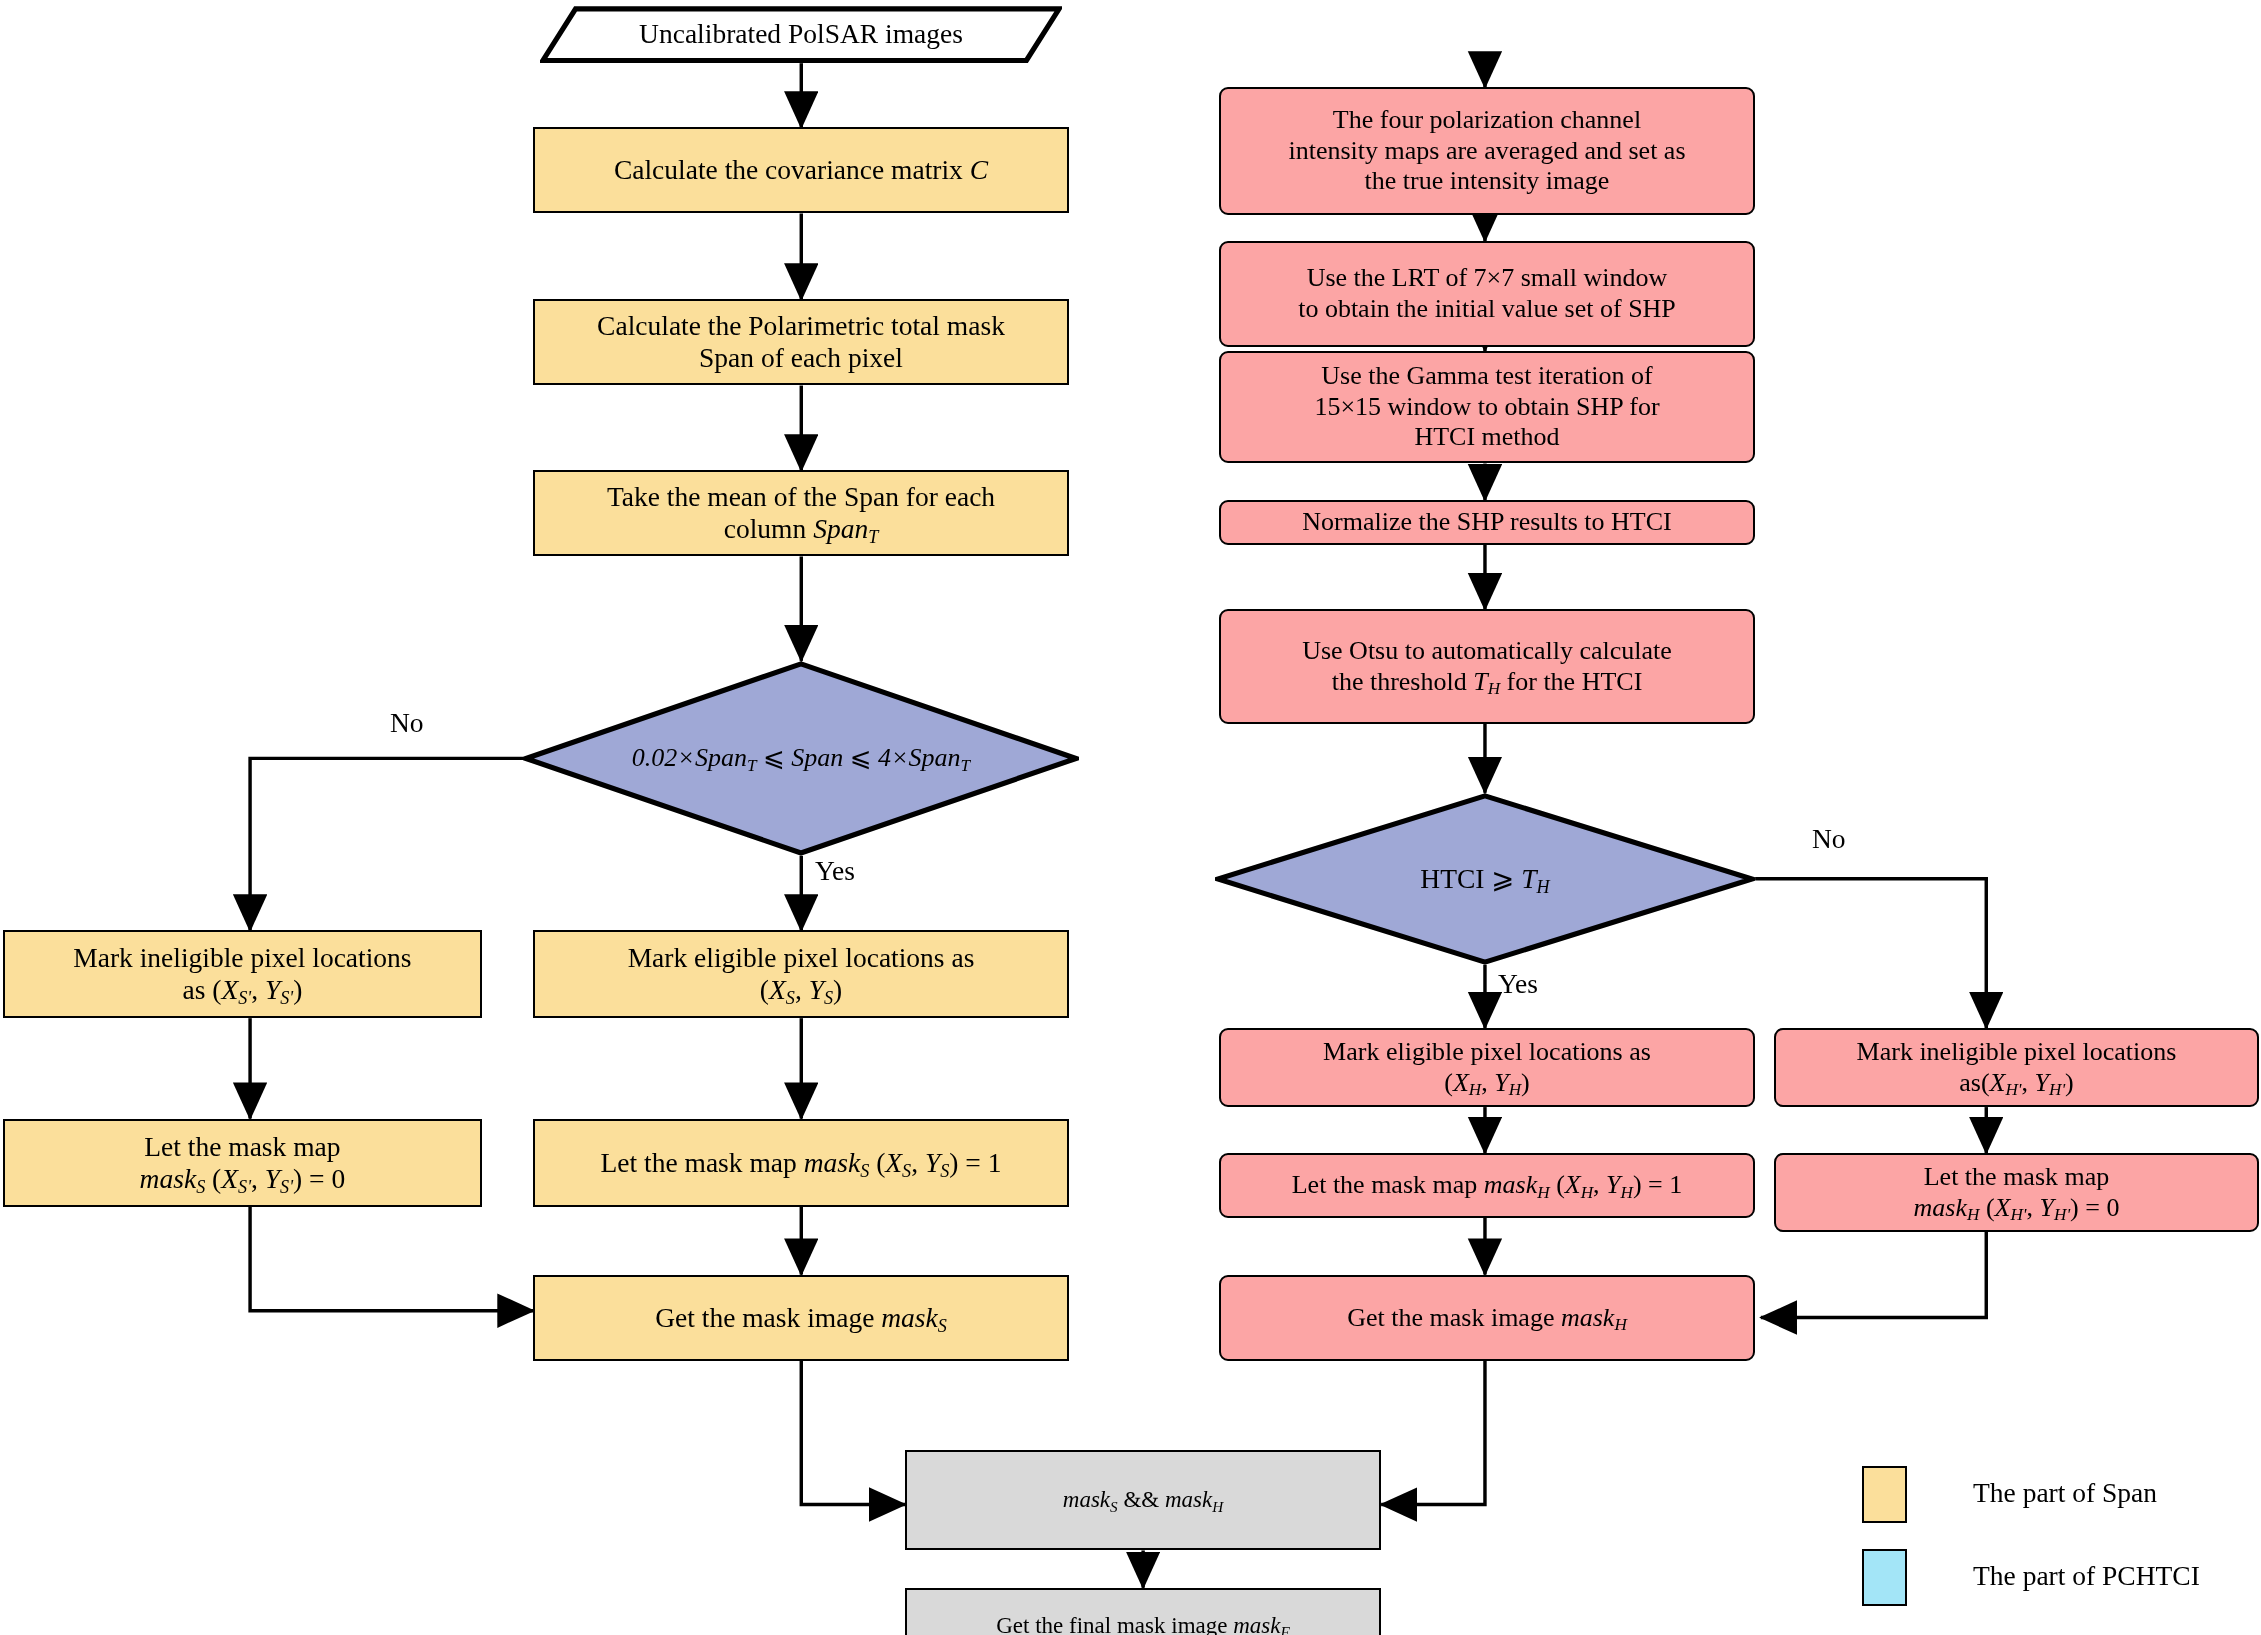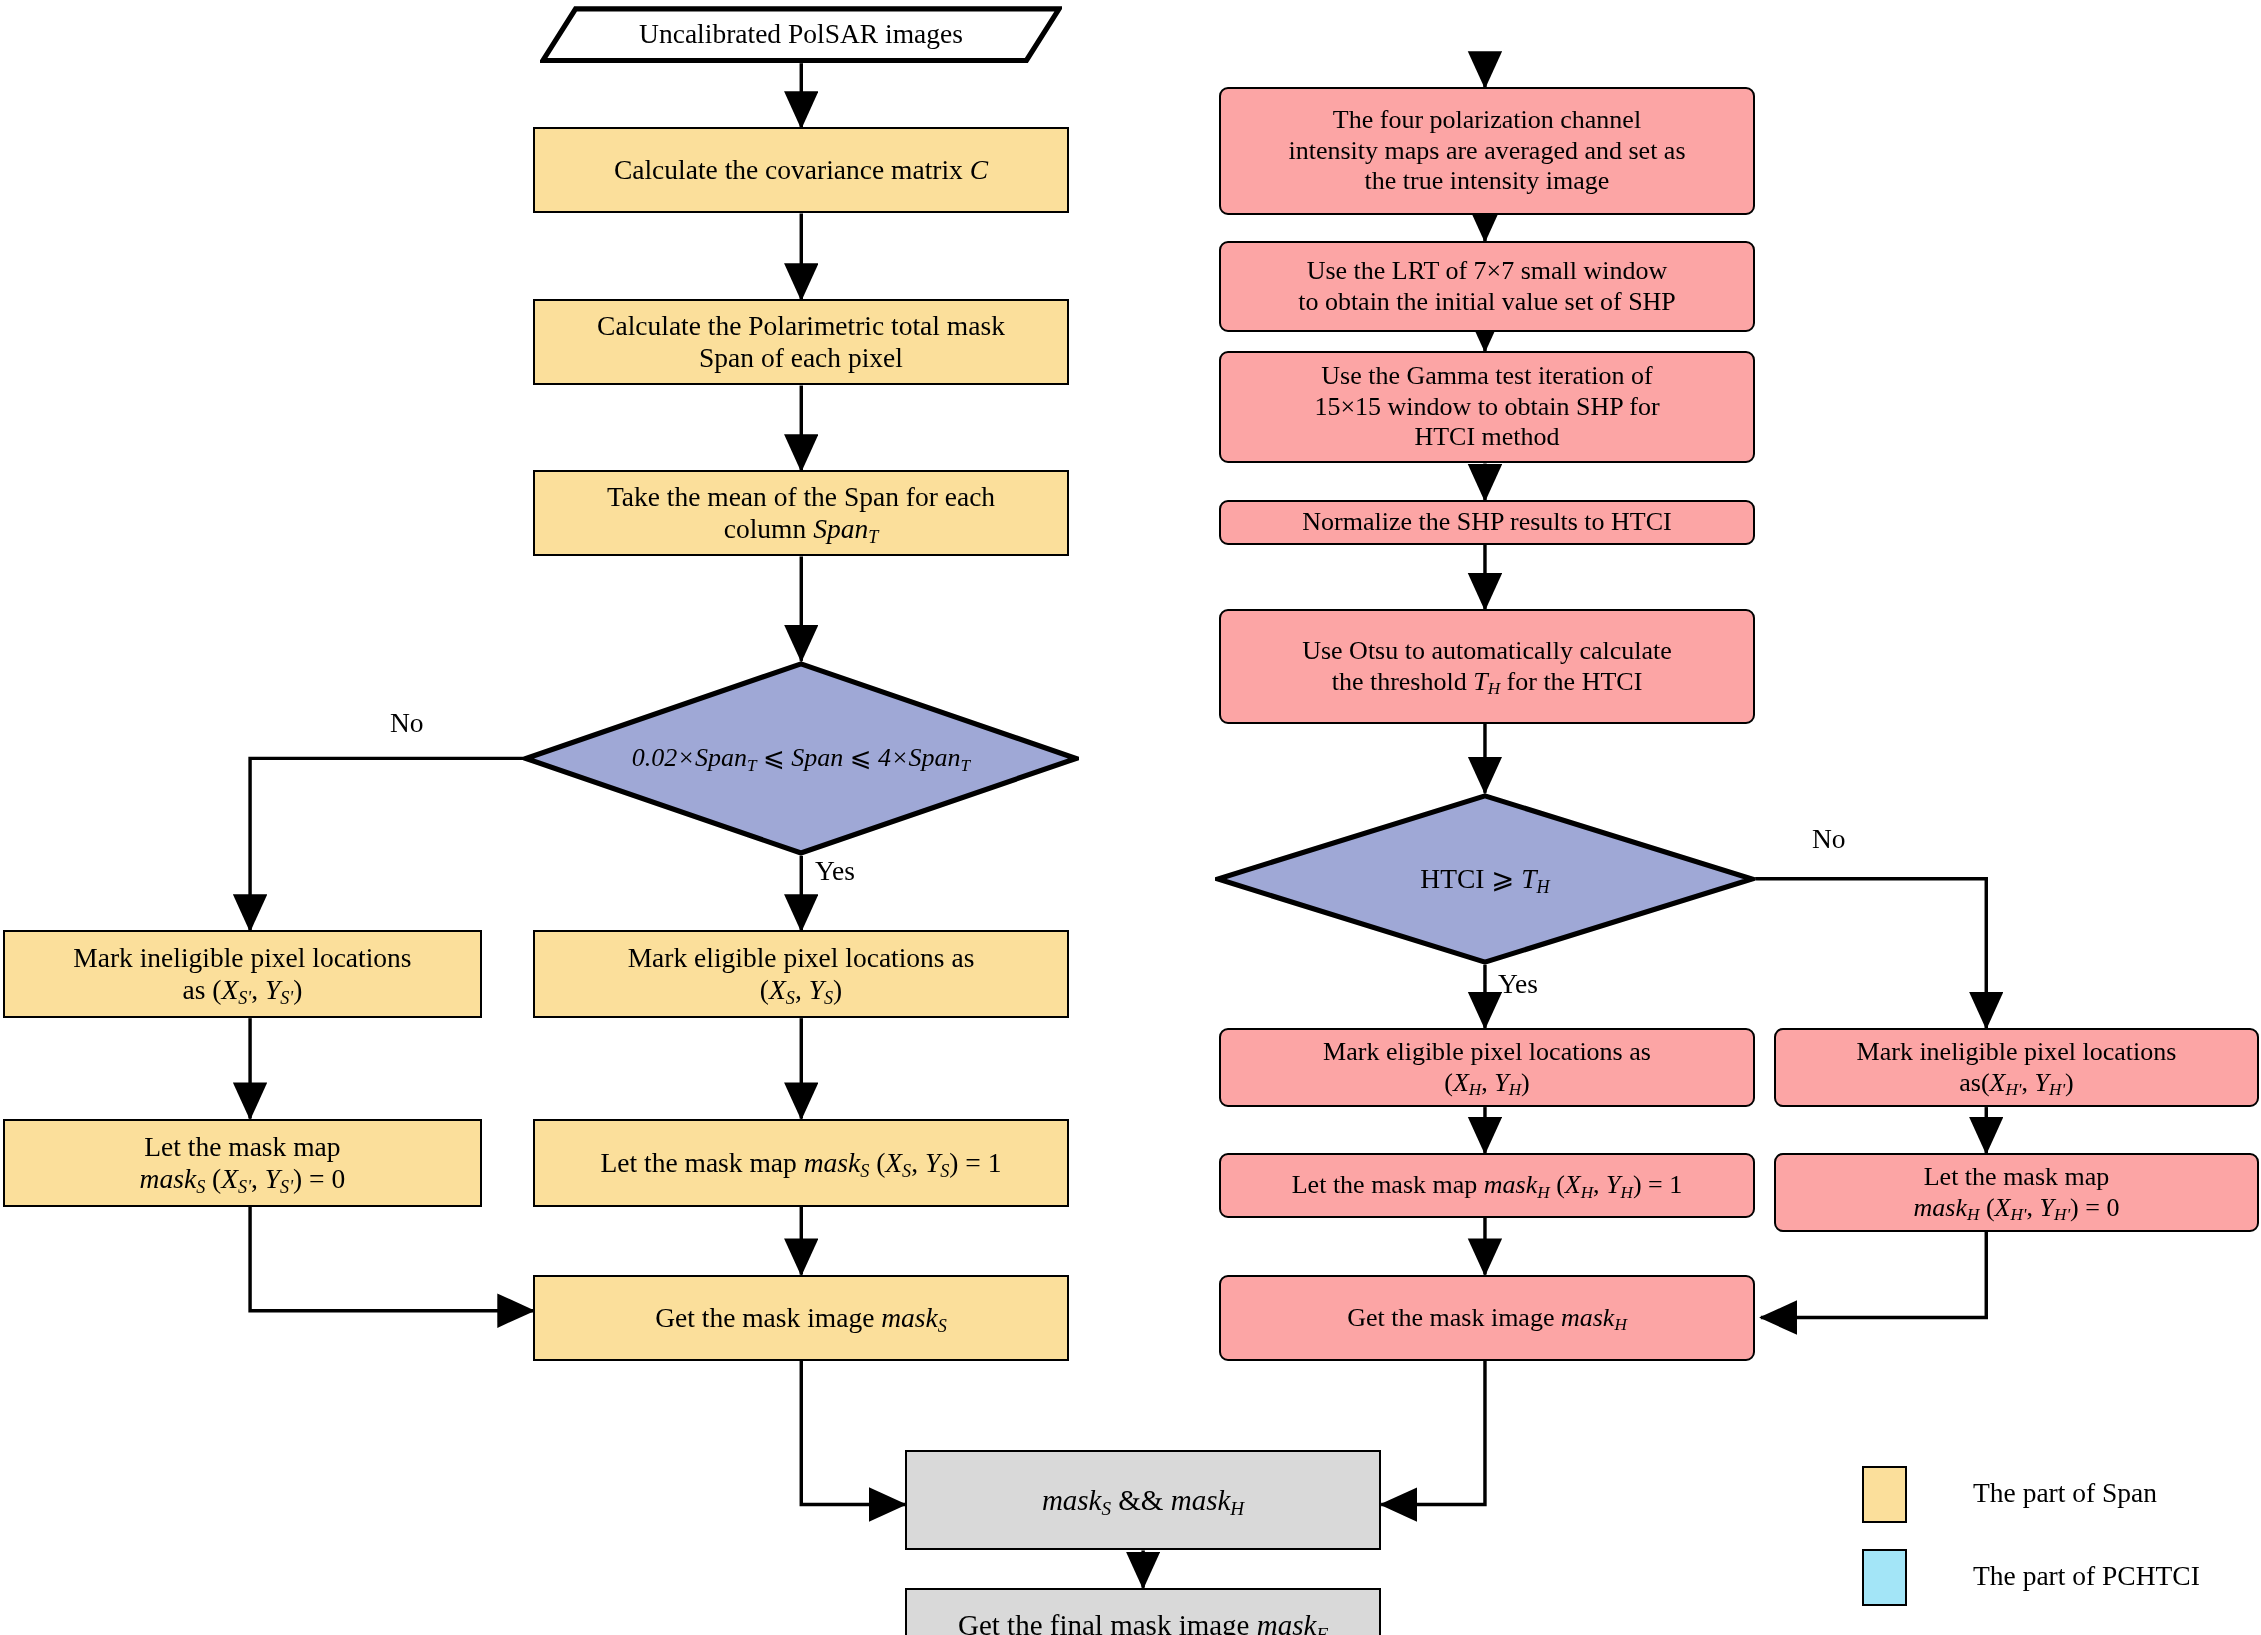--- a/index.html
+++ b/index.html
@@ -41,21 +41,21 @@
     white-space:nowrap;
   }
   .legend-swatch{
     position:absolute;border:2.9px solid #000;box-sizing:border-box;
   }
   .legend-text{position:absolute;white-space:nowrap;color:#000;}
   i{font-style:italic;}
   sub{font-size:0.66em;font-style:italic;vertical-align:baseline;position:relative;top:0.28em;}
   .f46{font-size:26px;}
   .f48{font-size:27.5px;}
-  .f50{font-size:29px;}
+  .f50{font-size:23px;}
 </style>
 </head>
 <body>
 
 <div id="stage">
 
   <svg id="wires" viewBox="0 0 3942 2852" xmlns="http://www.w3.org/2000/svg">
     <defs>
       <marker id="ah" markerWidth="13" markerHeight="13" refX="10.5" refY="5" orient="auto" markerUnits="strokeWidth">
         <path d="M0,0 L11,5 L0,10 z" fill="#000"></path>
@@ -171,21 +171,21 @@
 
 
   <div class="node blue" style="left:1219px;top:87px;width:536px;height:128px;">
     <span class="f46">
       <span>The four polarization channel</span><br>
       <span>intensity maps are averaged and set as</span><br>
       <span>the true intensity image</span>
     </span>
   </div>
 
-  <div class="node blue" style="left:1219px;top:241px;width:536px;height:91px;">
+  <div class="node blue" style="left:1219px;top:241px;width:536px;height:106px;">
     <span class="f46">
       <span>Use the LRT of 7×7 small window</span><br>
       <span>to obtain the initial value set of SHP</span>
     </span>
   </div>
 
   <div class="node blue" style="left:1219px;top:351px;width:536px;height:112px;">
     <span class="f46">
       <span>Use the Gamma test iteration of</span><br>
       <span>15×15 window to obtain SHP for</span><br>

